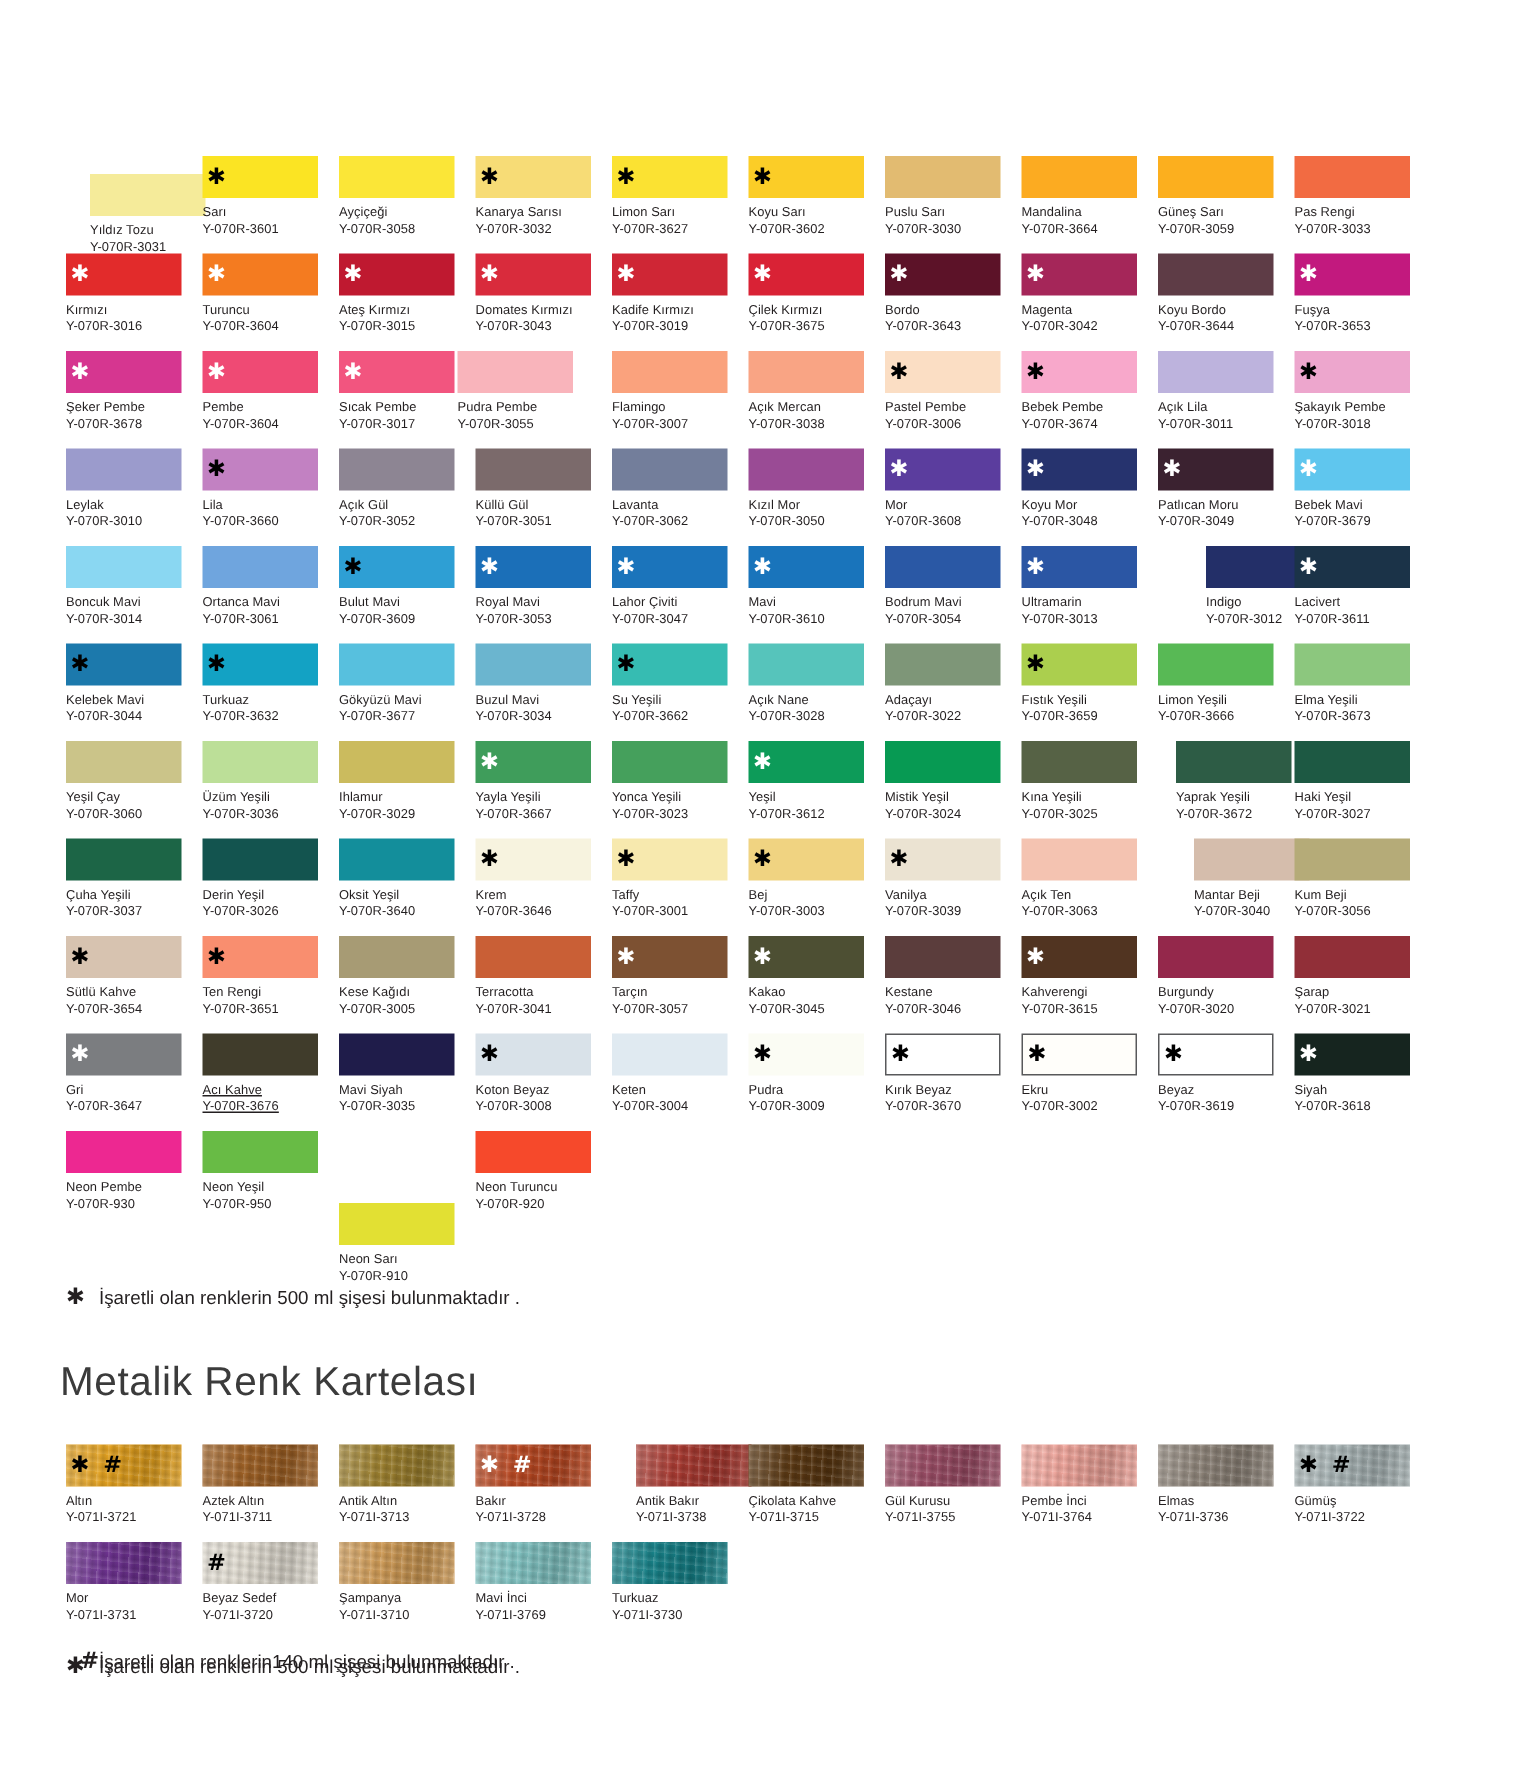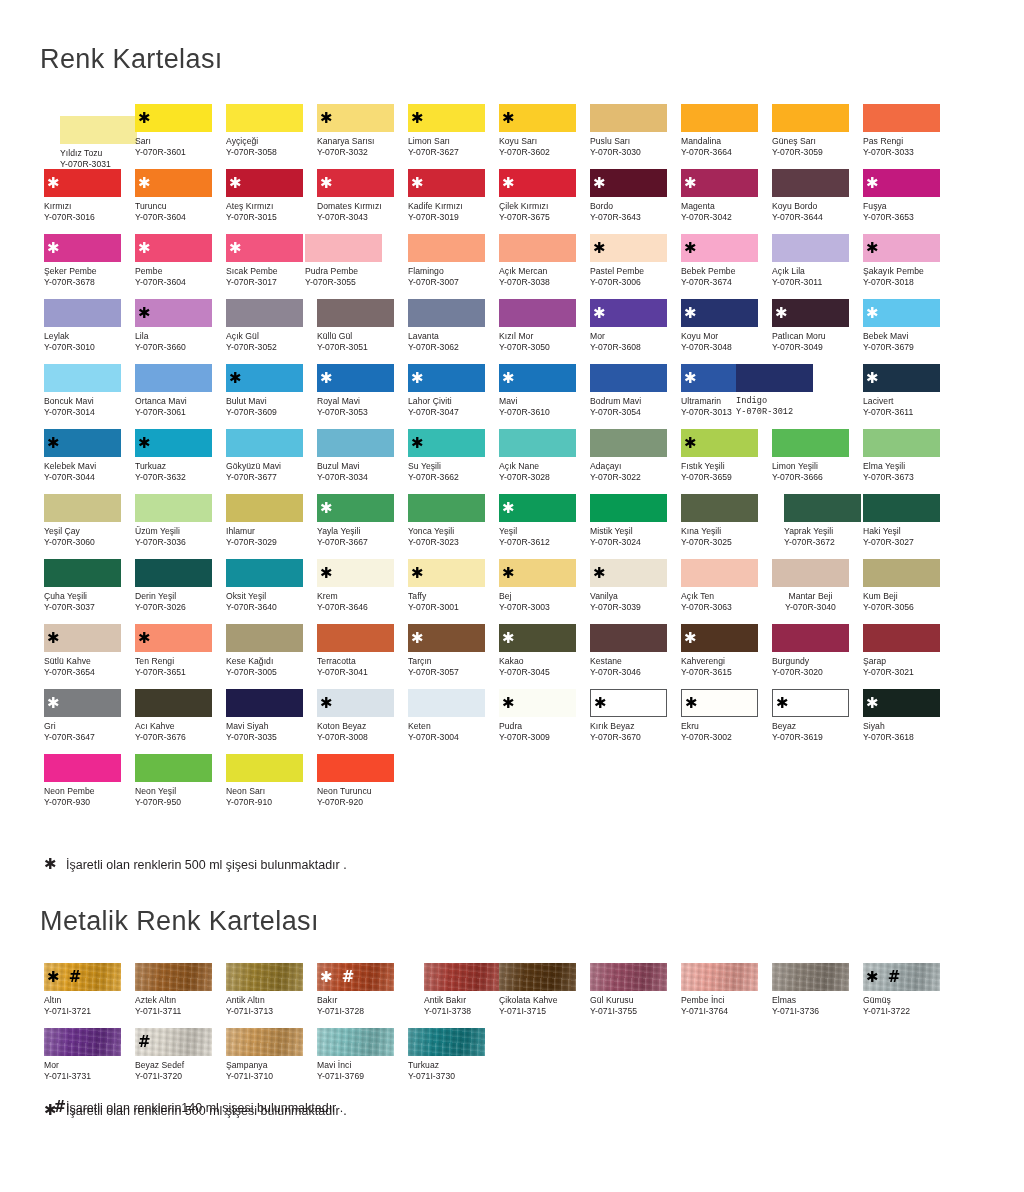--- a/index.html
+++ b/index.html
@@ -103,21 +103,20 @@
   }
   #footnote-1 { top: 855px; }
   #footnote-2 { top: 1101px; }
   #footnote-3 { top: 1098px; text-align: right; }
 </style>
 </head>
 <body>
 
 <div class="page">
 
-  <h1 class="title" id="title-main">Renk Kartelası</h1>
 
   <div class="grid" id="main-grid" style="top:104px;">
       <div class="row">
         <div class="cell" style="left: 16px; margin-top: 12px;">
           <div class="swatch" style="background: rgb(245, 235, 154);"></div>
           <div class="cname">Yıldız Tozu</div>
           <div class="ccode">Y-070R-3031</div>
         </div>
         <div class="cell" style="left: 91px;">
           <div class="swatch" style="background: rgb(251, 228, 35);">
@@ -413,21 +412,21 @@
           <div class="cname">Bodrum Mavi</div>
           <div class="ccode">Y-070R-3054</div>
         </div>
         <div class="cell" style="left: 637px;">
           <div class="swatch" style="background: rgb(43, 86, 164);">
             <span class="marks mark-light">✱</span>
           </div>
           <div class="cname">Ultramarin</div>
           <div class="ccode">Y-070R-3013</div>
         </div>
-        <div class="cell" style="left: 692px; font-family: Liberation Mono, monospace;">
+        <div class="cell" style="left: 760px;">
           <div class="swatch" style="background: rgb(35, 47, 104);"></div>
           <div class="cname">Indigo</div>
           <div class="ccode">Y-070R-3012</div>
         </div>
         <div class="cell" style="left: 819px;">
           <div class="swatch" style="background: rgb(27, 51, 72);">
             <span class="marks mark-light">✱</span>
           </div>
           <div class="cname">Lacivert</div>
           <div class="ccode">Y-070R-3611</div>
@@ -591,21 +590,21 @@
             <span class="marks mark-dark">✱</span>
           </div>
           <div class="cname">Vanilya</div>
           <div class="ccode">Y-070R-3039</div>
         </div>
         <div class="cell" style="left: 637px;">
           <div class="swatch" style="background: rgb(244, 195, 177);"></div>
           <div class="cname">Açık Ten</div>
           <div class="ccode">Y-070R-3063</div>
         </div>
-        <div class="cell" style="left: 728px; text-align: center;">
+        <div class="cell" style="left: 752px;">
           <div class="swatch" style="background: rgb(213, 189, 172);"></div>
           <div class="cname">Mantar Beji</div>
           <div class="ccode">Y-070R-3040</div>
         </div>
         <div class="cell" style="left: 819px;">
           <div class="swatch" style="background: rgb(181, 171, 120);"></div>
           <div class="cname">Kum Beji</div>
           <div class="ccode">Y-070R-3056</div>
         </div>
       </div>
@@ -672,21 +671,21 @@
         </div>
       </div>
       <div class="row">
         <div class="cell" style="left: 0px;">
           <div class="swatch" style="background: rgb(123, 125, 128);">
             <span class="marks mark-light">✱</span>
           </div>
           <div class="cname">Gri</div>
           <div class="ccode"> Y-070R-3647</div>
         </div>
-        <div class="cell" style="left: 91px;">
+        <div class="cell" style="left: 91px; text-decoration: underline;">
           <div class="swatch" style="background: rgb(64, 60, 43);"></div>
           <div class="cname">Acı Kahve</div>
           <div class="ccode">Y-070R-3676</div>
         </div>
         <div class="cell" style="left: 182px;">
           <div class="swatch" style="background: rgb(31, 28, 74);"></div>
           <div class="cname">Mavi Siyah</div>
           <div class="ccode">Y-070R-3035</div>
         </div>
         <div class="cell" style="left: 273px;">
@@ -741,21 +740,21 @@
         <div class="cell" style="left: 0px;">
           <div class="swatch" style="background: rgb(237, 40, 145);"></div>
           <div class="cname">Neon Pembe</div>
           <div class="ccode">Y-070R-930</div>
         </div>
         <div class="cell" style="left: 91px;">
           <div class="swatch" style="background: rgb(104, 187, 69);"></div>
           <div class="cname">Neon Yeşil</div>
           <div class="ccode">Y-070R-950</div>
         </div>
-        <div class="cell" style="left: 182px;">
+        <div class="cell" style="left: 182px; margin-top: 48px;">
           <div class="swatch" style="background: rgb(226, 224, 51);"></div>
           <div class="cname">Neon Sarı</div>
           <div class="ccode">Y-070R-910</div>
         </div>
         <div class="cell" style="left: 273px;">
           <div class="swatch" style="background: rgb(246, 73, 43);"></div>
           <div class="cname">Neon Turuncu</div>
           <div class="ccode">Y-070R-920</div>
         </div>
       </div>

